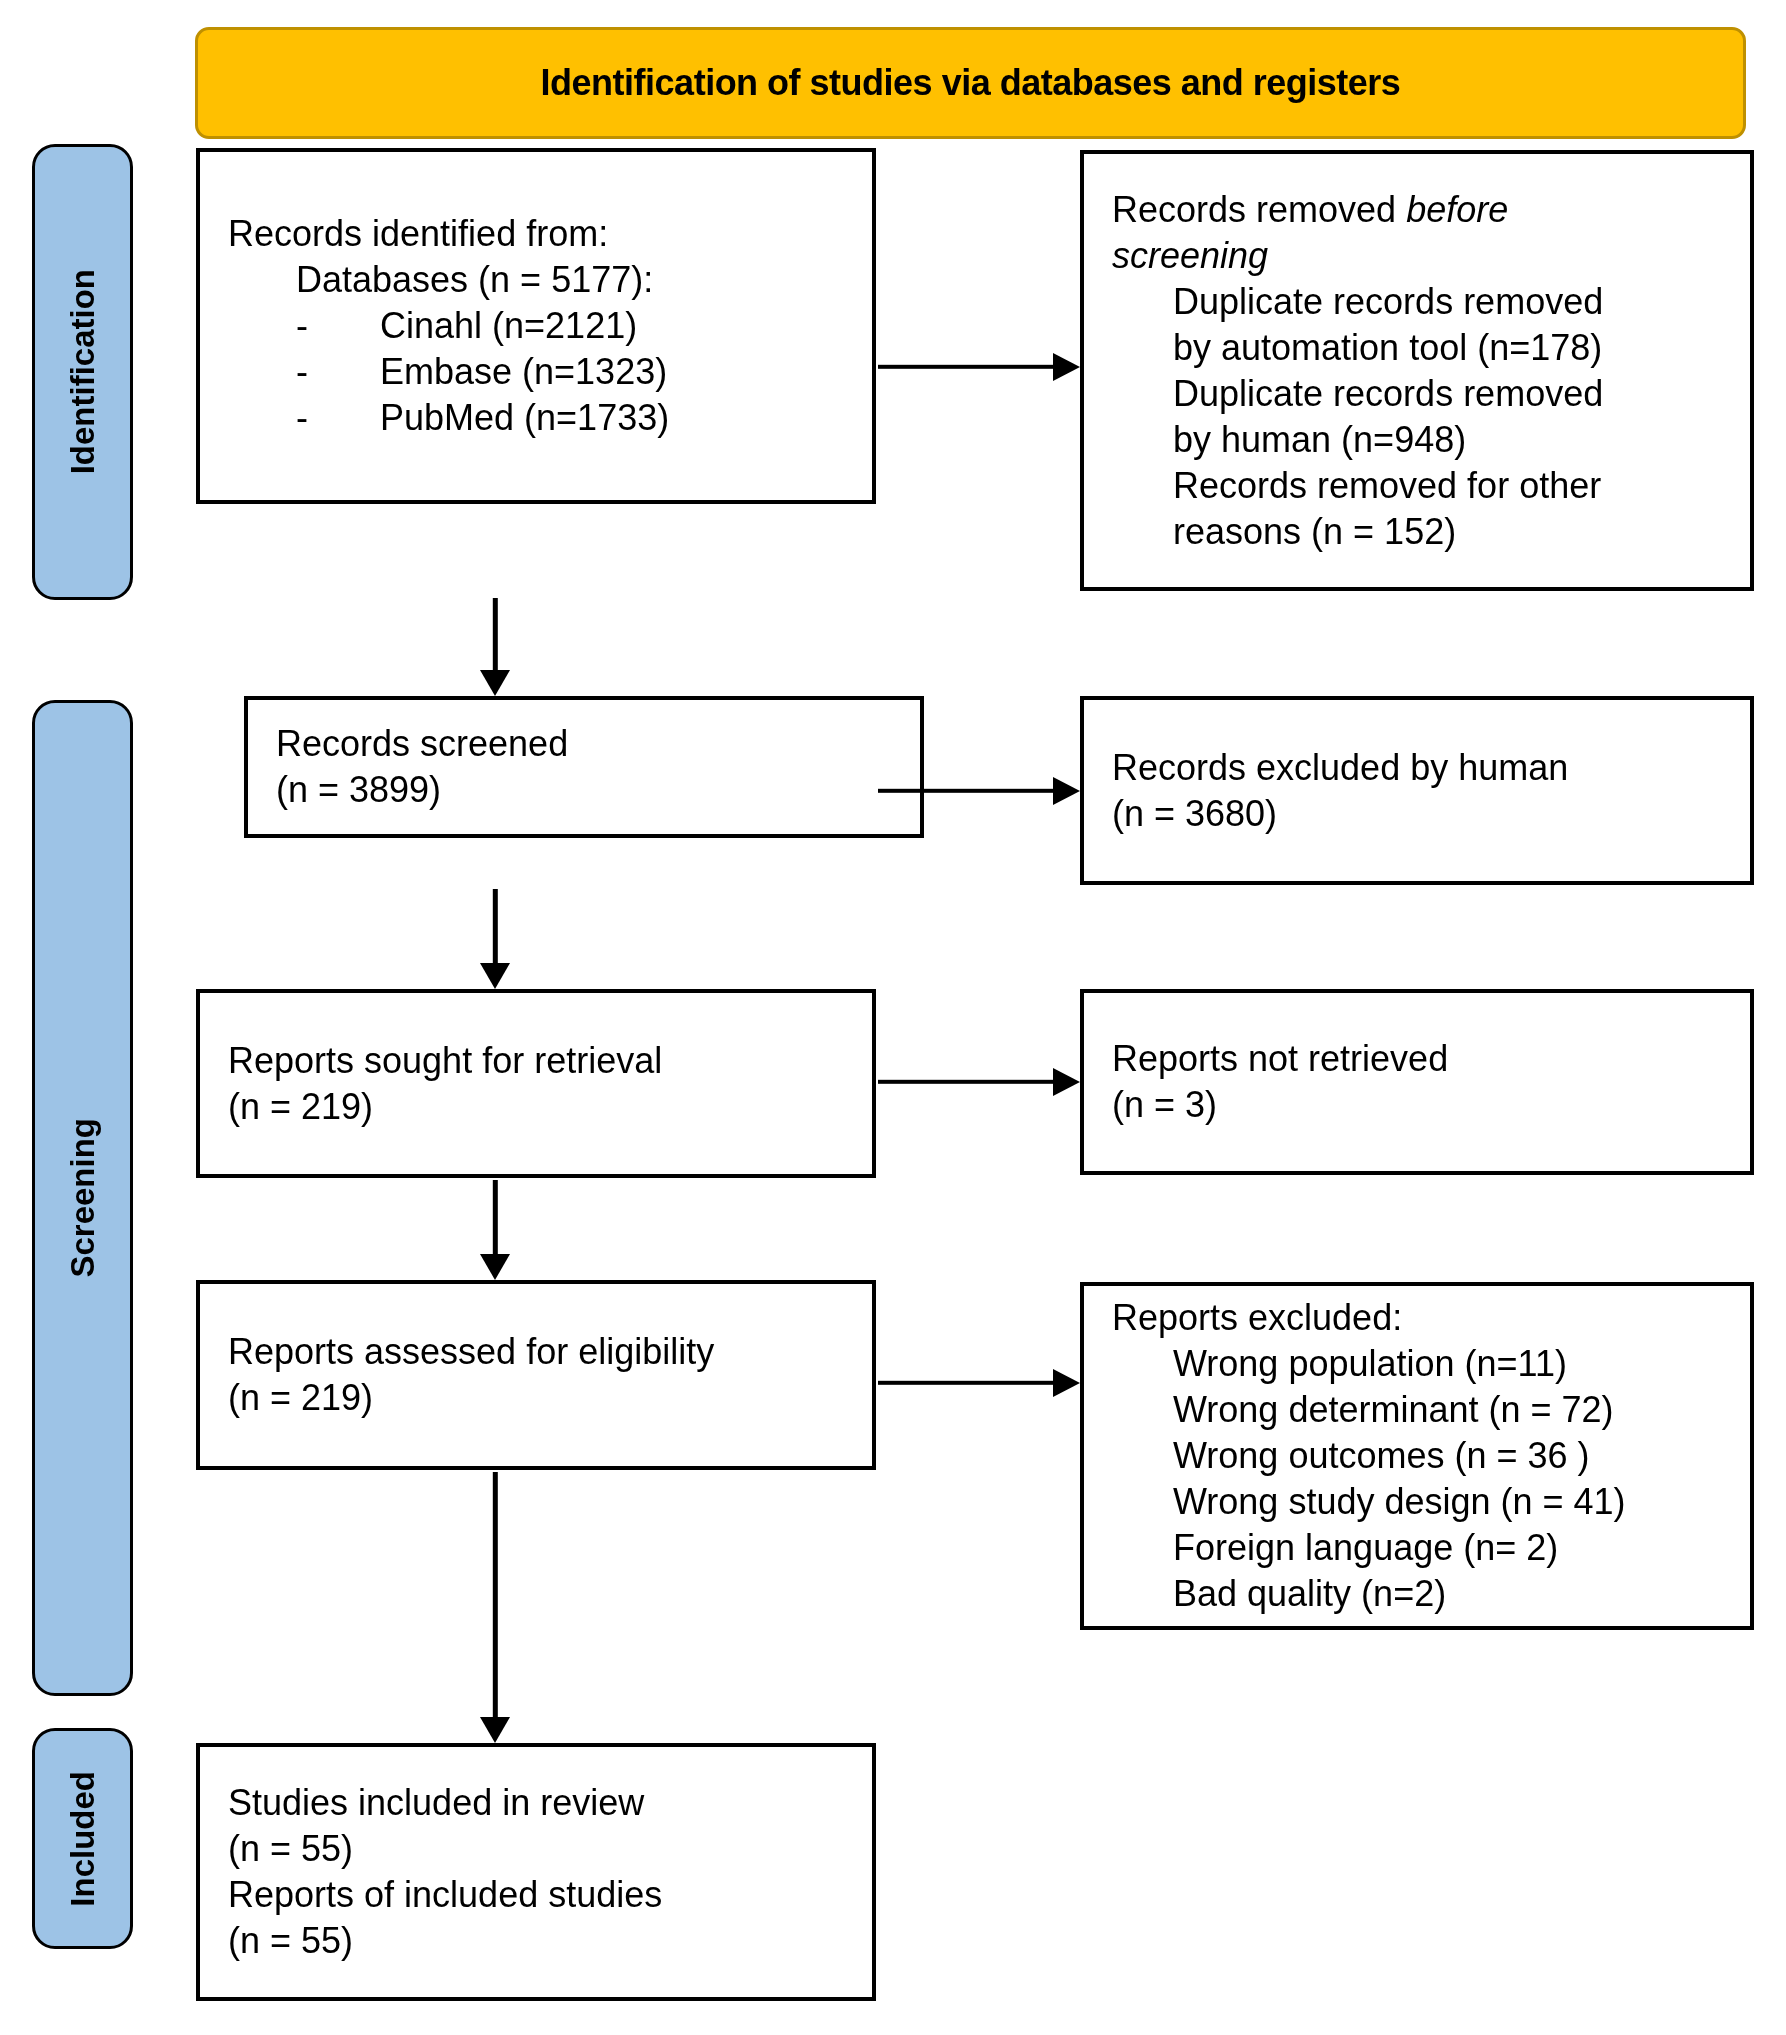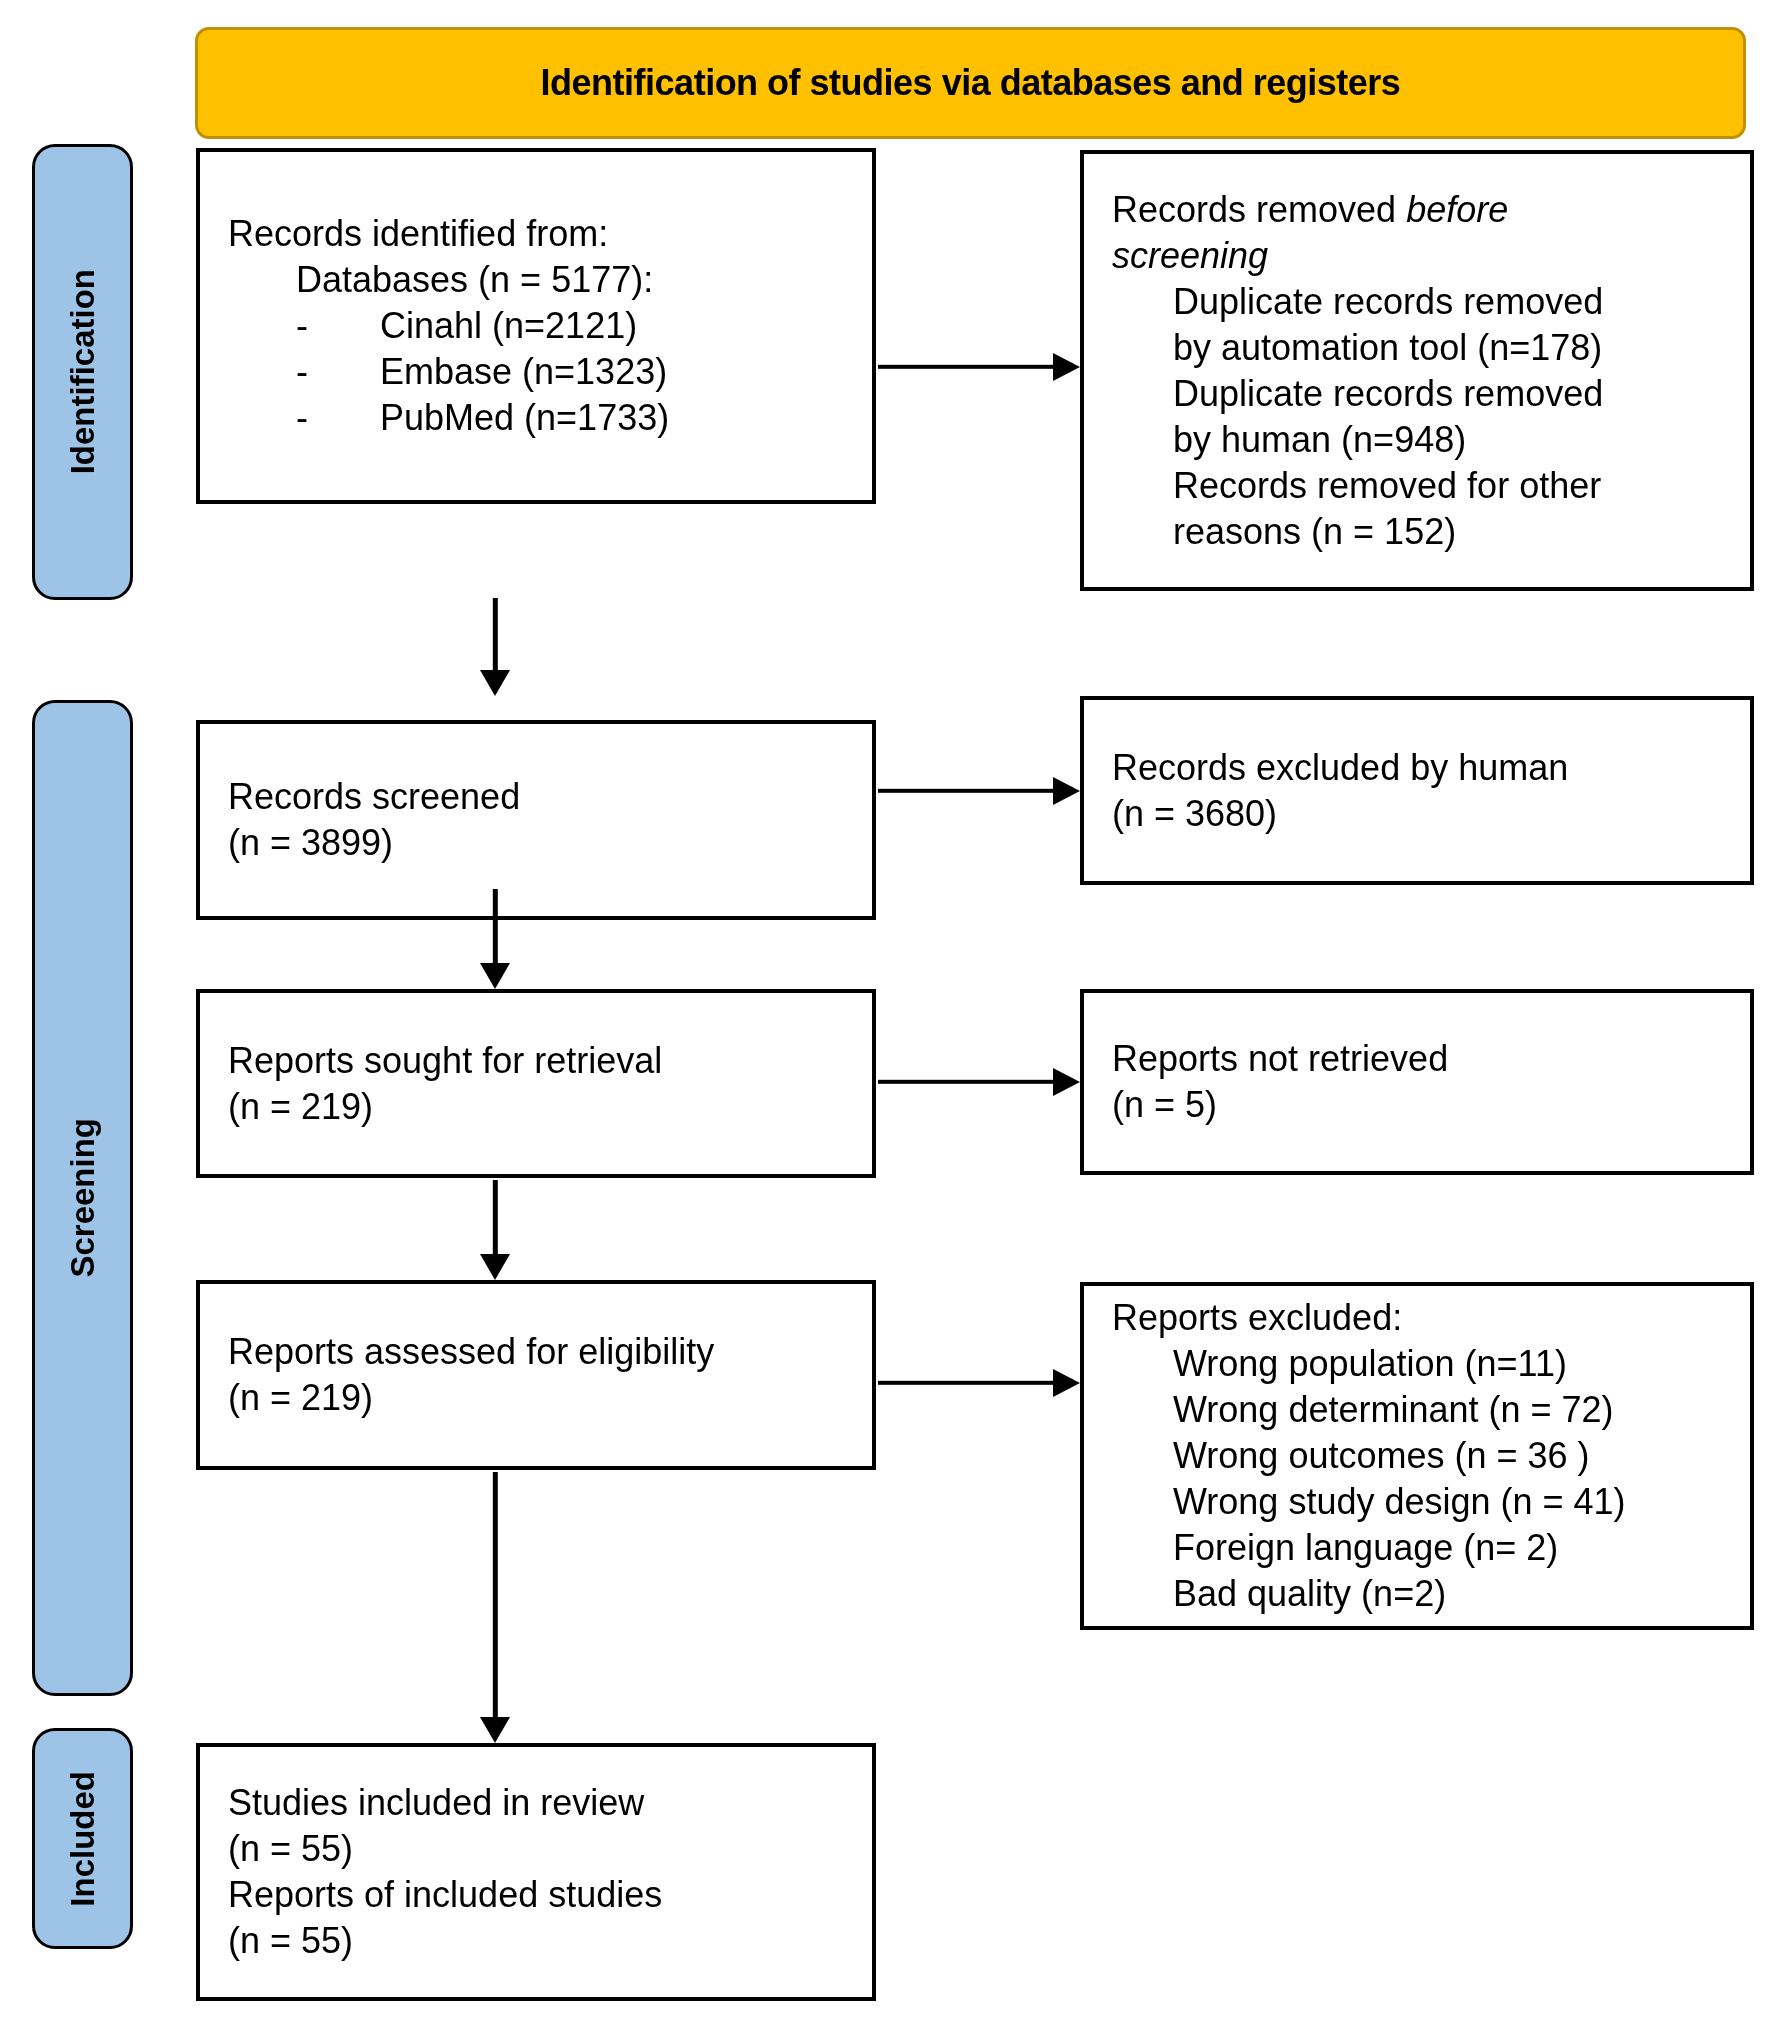--- a/index.html
+++ b/index.html
@@ -56,21 +56,21 @@
     box-sizing: border-box;
     display: flex; flex-direction: column; justify-content: center;
     padding: 11px 22px 11px 28px;
     font-size: 36px; line-height: 46px;
   }
   .col-left  { left: 196px;  width: 680px; }
   .col-right { left: 1080px; width: 674px; }
 
   #box-records-identified { top: 148px;  height: 356px; }
   #box-records-removed    { top: 150px;  height: 441px; }
-  #box-records-screened   { top: 720px; height: 200px; }
+  #box-records-screened   { top: 696px; height: 142px; margin-left: 48px; }
   #box-records-excluded   { top: 696px; height: 189px; }
   #box-reports-sought     { top: 989px; height: 189px; }
   #box-reports-not-retrieved { top: 989px; height: 186px; }
   #box-reports-assessed   { top: 1280px; height: 190px; }
   #box-reports-excluded   { top: 1282px; height: 348px; }
   #box-studies-included   { top: 1743px; height: 258px; }
 
   .ind1 { margin-left: 68px; }
   .bullet-line { margin-left: 68px; display: flex; }
   .dash { display: inline-block; width: 84px; flex: 0 0 84px; }
@@ -169,21 +169,21 @@
     <div>Records excluded by human</div>
     <div>(n = 3680)</div>
   </div>
 
   <div class="box col-left" id="box-reports-sought">
     <div>Reports sought for retrieval</div>
     <div>(n = 219)</div>
   </div>
   <div class="box col-right" id="box-reports-not-retrieved">
     <div>Reports not retrieved</div>
-    <div>(n = 5)</div>
+    <div>(n = 3)</div>
   </div>
 
   <div class="box col-left" id="box-reports-assessed">
     <div>Reports assessed for eligibility</div>
     <div>(n = 219)</div>
   </div>
   <div class="box col-right" id="box-reports-excluded">
     <div>Reports excluded:</div>
     <div class="rind">Wrong population (n=11)</div>
     <div class="rind">Wrong determinant (n = 72)</div>

